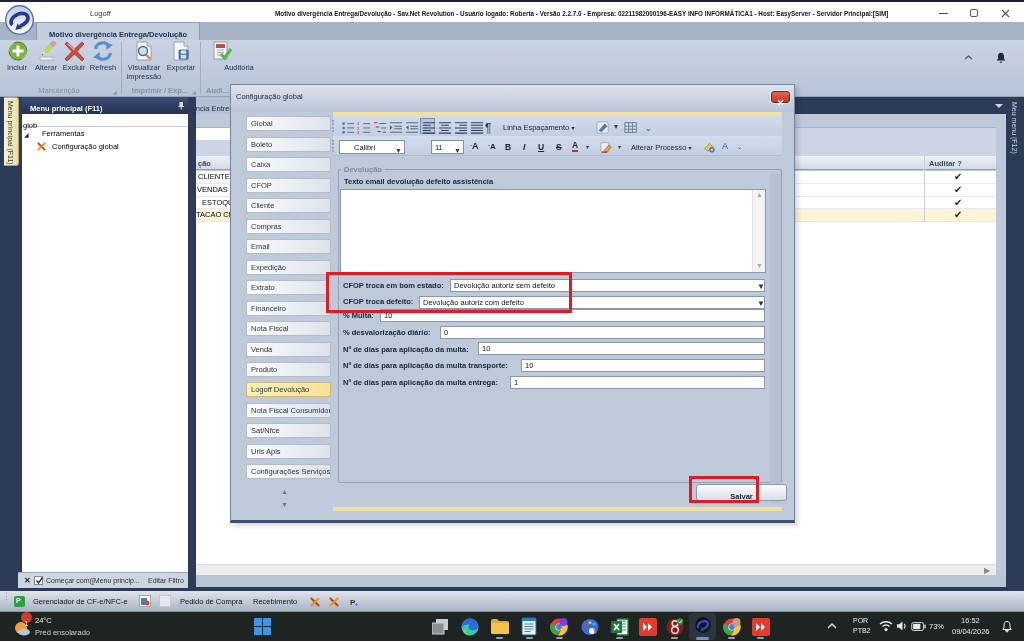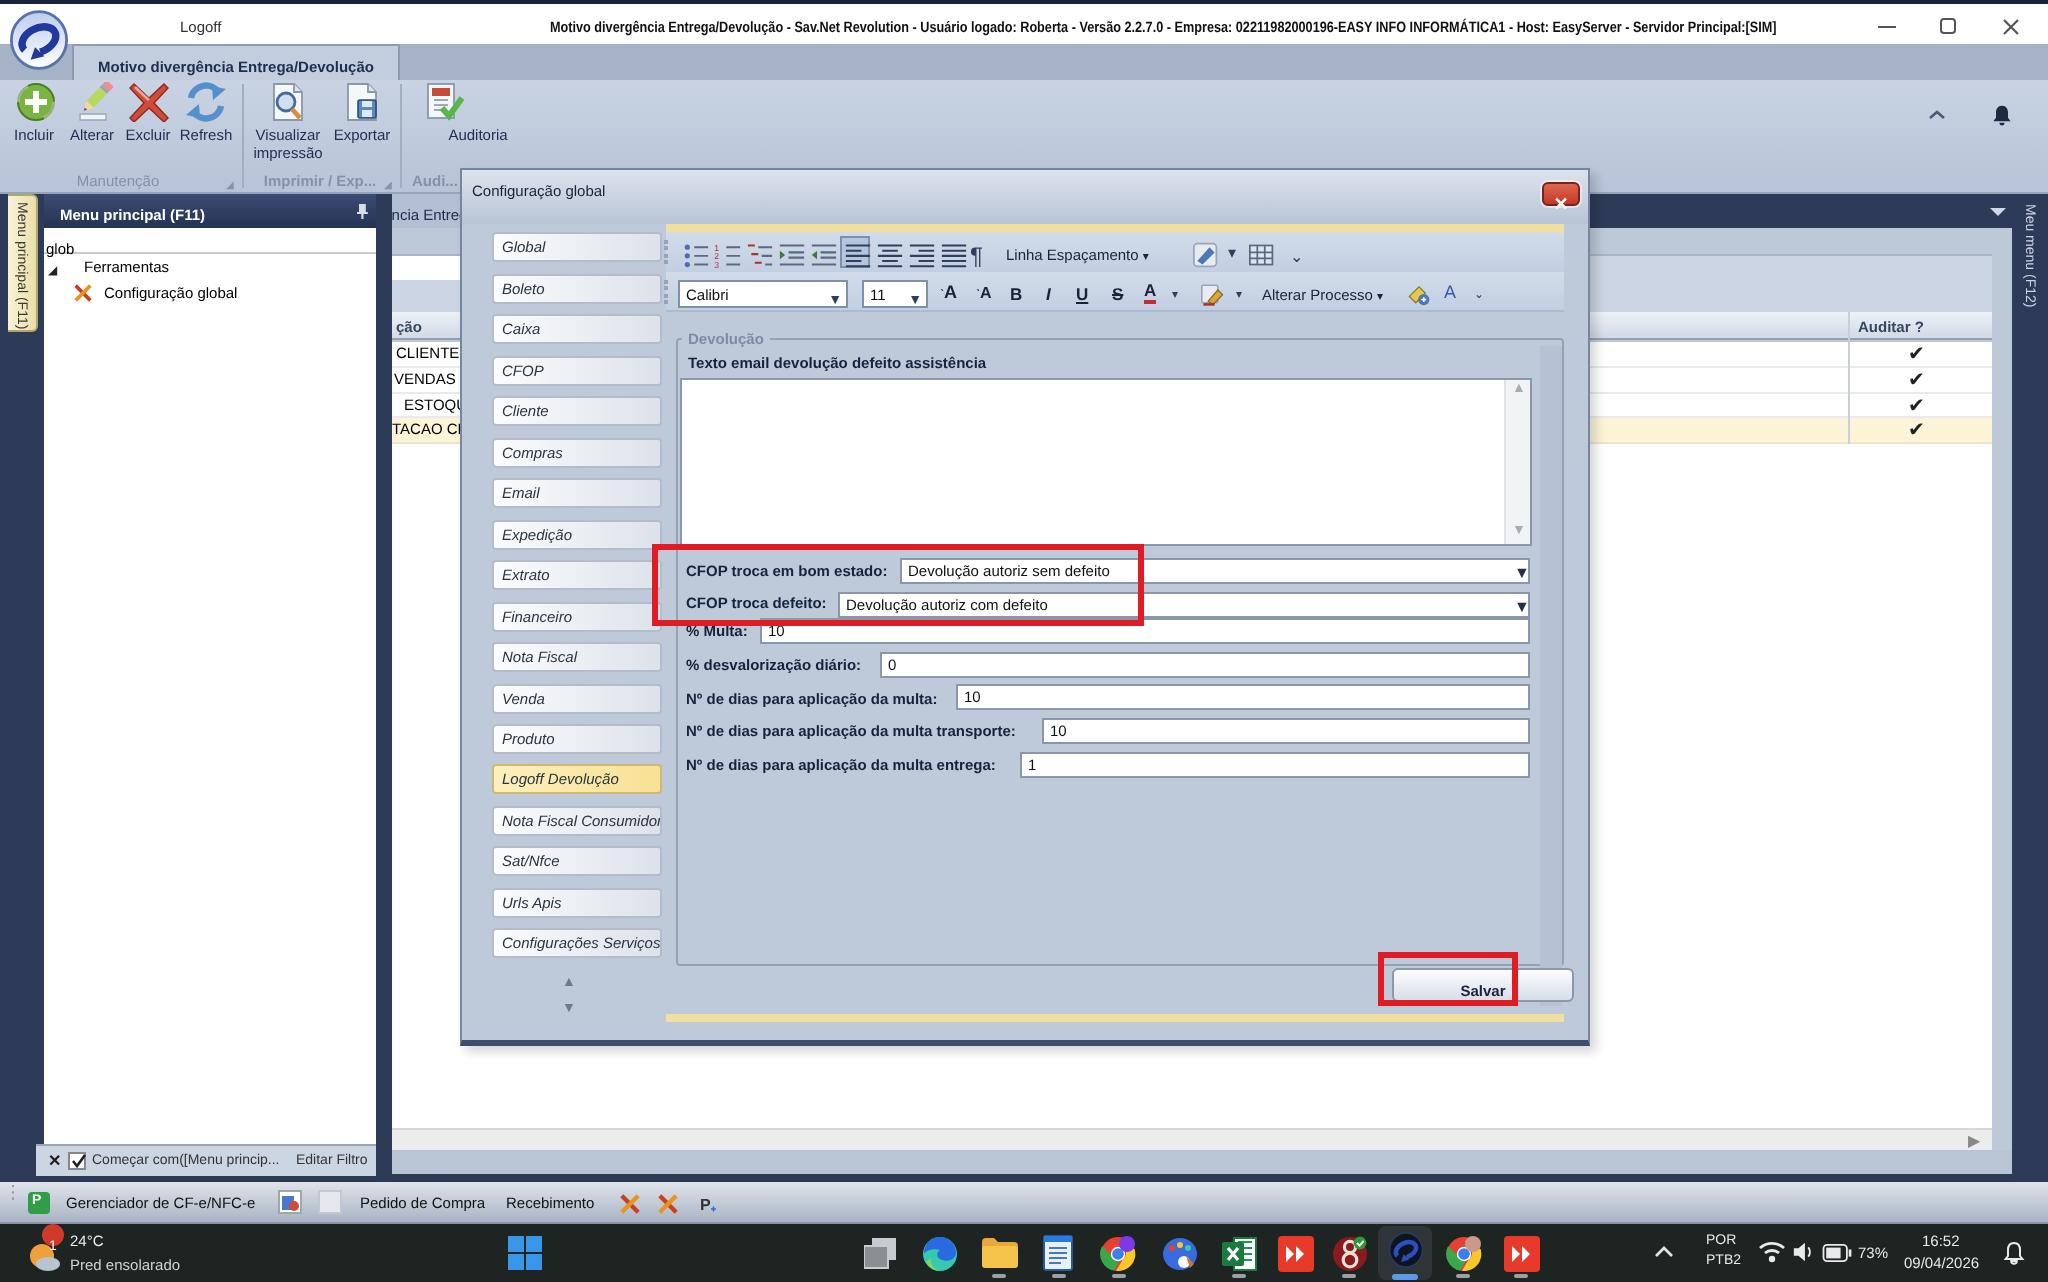--- a/index.html
+++ b/index.html
@@ -2,21 +2,21 @@
 <html><head>
 <meta charset="utf-8">
 <style>
   * { margin:0; padding:0; box-sizing:border-box; }
   html,body { width:1024px; height:641px; overflow:hidden; }
   body { font-family:"Liberation Sans", sans-serif; position:relative; background:#c3cedd; }
   .abs { position:absolute; }
   .vtext { writing-mode:vertical-rl; }
   .dtab { position:absolute; left:15px; width:85px; height:15px; background:linear-gradient(90deg,#fbfcfd,#dde2ea);
           border:1px solid #b3bcc8; border-radius:2px; font-size:7.5px; color:#2a3442; line-height:14px;
-          padding-left:4px; white-space:nowrap; overflow:hidden;font-style:italic; }
+          padding-left:4px; white-space:nowrap; overflow:hidden; }
   .dtab.sel { background:linear-gradient(90deg,#fdf0bc,#f7e193); border-color:#cdb878; }
   .fl { position:absolute; font-size:7.5px; font-weight:bold; color:#16233c; white-space:nowrap; }
   .fi { position:absolute; height:13px; background:#fff; border:1px solid #8a97ab; font-size:7.5px; color:#111;
         line-height:12px; padding-left:3px; white-space:nowrap; }
   .cmb { position:absolute; font-size:8px; color:#24304a; }
   .ticon { position:absolute; top:36px; width:14px; height:13px; }
   .t2icon { position:absolute; top:55px; }
 </style>
 </head>
 <body>
@@ -302,21 +302,21 @@
       <path d="M3 11 L10 3 L13 6 L6 13 Z" fill="#4a78b8"></path>
     </svg>
   <span class="abs" style="left:383px;top:37px;font-size:8px;color:#30405c;">▾</span>
   <svg class="ticon" style="left:393px;" viewBox="0 0 16 15">
       <rect x="1" y="2" width="13" height="11" fill="#dce6f2" stroke="#5a6a80"></rect>
       <path d="M1 6h13M1 9.5h13M5.3 2v11M9.6 2v11" stroke="#5a6a80" stroke-width="1"></path>
     </svg>
   <span class="abs" style="left:414px;top:39px;font-size:8px;color:#30405c;">⌄</span>
 
   <div class="abs" style="left:101px;top:55px;width:3px;height:12px;border-left:2px dotted #97a4b8;"></div>
-  <div class="abs" style="left:108px;top:55px;width:85px;height:14px;background:#fff;border:1px solid #7e90ac;font-size:7.5px;color:#111;line-height:13px;padding-left:3px;">Calibri<span style="position:absolute;right:2px;top:3px;font-size:7px;color:#30405c;">▼</span></div>
+  <div class="abs" style="left:108px;top:55px;width:66px;height:14px;background:#fff;border:1px solid #7e90ac;font-size:7.5px;color:#111;line-height:13px;padding-left:14px;">Calibri<span style="position:absolute;right:2px;top:3px;font-size:7px;color:#30405c;">▼</span></div>
   <div class="abs" style="left:200px;top:55px;width:33px;height:14px;background:#fff;border:1px solid #7e90ac;font-size:7.5px;color:#111;line-height:13px;padding-left:3px;">11<span style="position:absolute;right:2px;top:3px;font-size:7px;color:#30405c;">▼</span></div>
   <span class="abs t2icon" style="left:239px;top:56px;font-size:9px;font-weight:bold;color:#1a2438;"><span style="font-size:6px;">ˋ</span>A</span>
   <span class="abs t2icon" style="left:257px;top:57px;font-size:8px;font-weight:bold;color:#1a2438;"><span style="font-size:6px;">ˋ</span>A</span>
   <span class="abs t2icon" style="left:274px;top:57px;font-size:8.5px;font-weight:bold;color:#1a2438;">B</span>
   <span class="abs t2icon" style="left:292px;top:57px;font-size:8.5px;font-style:italic;font-weight:bold;color:#1a2438;">I</span>
   <span class="abs t2icon" style="left:307px;top:57px;font-size:8.5px;font-weight:bold;color:#1a2438;text-decoration:underline;">U</span>
   <span class="abs t2icon" style="left:325px;top:57px;font-size:8.5px;font-weight:bold;color:#1a2438;text-decoration:line-through;">S</span>
   <span class="abs t2icon" style="left:341px;top:56px;font-size:8.5px;font-weight:bold;color:#1a2438;border-bottom:2px solid #c03030;line-height:9px;">A</span>
   <span class="abs" style="left:355px;top:58px;font-size:6px;color:#30405c;">▾</span>
   <svg class="abs" style="left:369px;top:56px;" width="13" height="12" viewBox="0 0 16 15">

